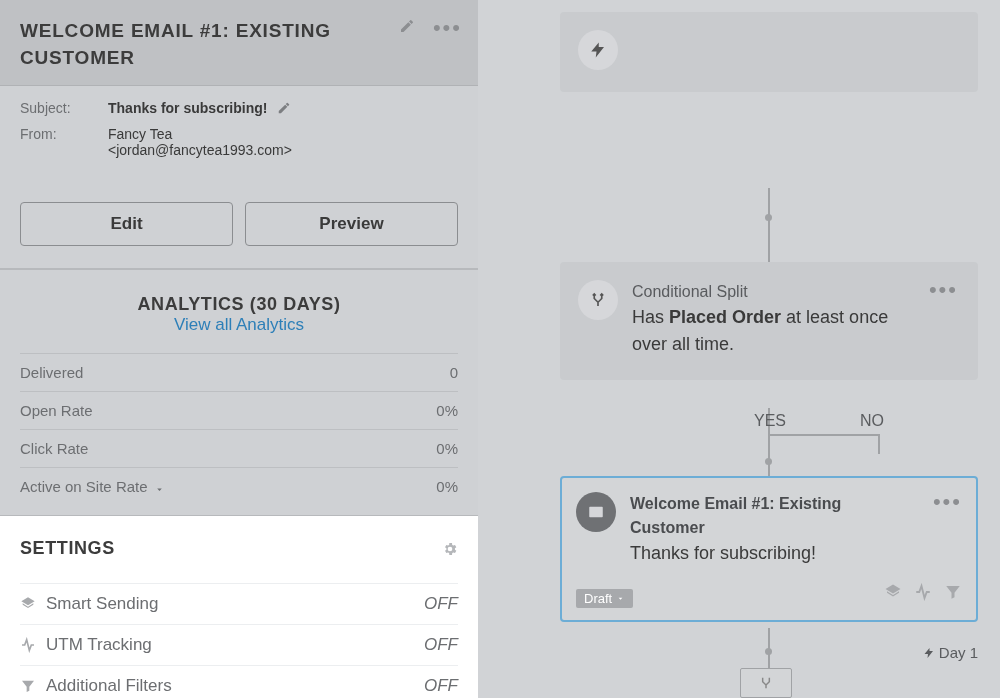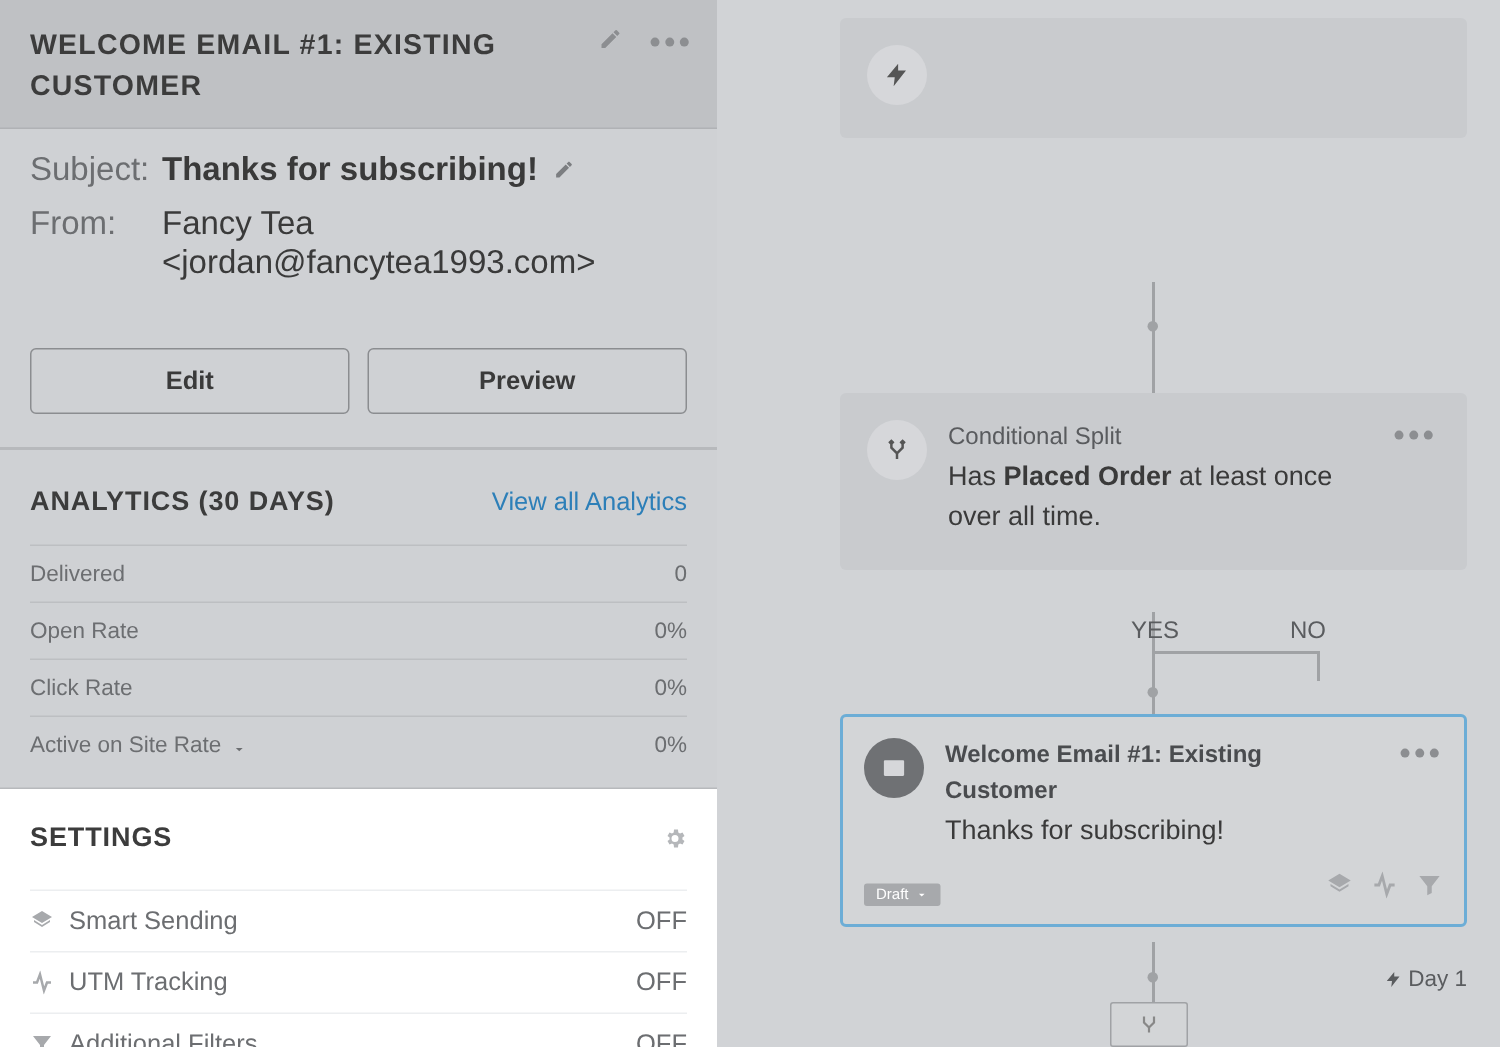--- a/index.html
+++ b/index.html
@@ -20,52 +20,52 @@
     display: flex; align-items: flex-start;
     border-bottom: 1px solid #b0b2b5;
   }
   .card-title {
     font-size: 19px; font-weight: 700; letter-spacing: 0.8px;
     color: #3c3c3c; line-height: 1.4; flex: 1;
   }
   .hdr-icons { display: flex; gap: 18px; color: #8c8e91; }
   .icon-btn { cursor: pointer; }
   .details { padding: 14px 20px 18px 20px; background: #cfd1d4; }
-  .detail-row { display: flex; margin-bottom: 10px; color: #6c6e71; font-size: 22px; }
+  .detail-row { display: flex; margin-bottom: 10px; color: #6c6e71; font-size: 14px; }
   .detail-label { width: 88px; }
   .detail-value { flex: 1; color: #3a3a3a; }
   .detail-value.bold { font-weight: 600; }
   .subj-wrap { display: flex; align-items: center; gap: 10px; }
   .btn-row { display: flex; gap: 12px; padding: 16px 20px 22px 20px; background: #cfd1d4; border-bottom: 2px solid #b7b9bc;}
   .btn {
     flex: 1; height: 44px; border: 1.5px solid #8b8d90; border-radius: 4px;
     background: #cfd1d4; font-size: 17px; font-weight: 600; color: #3a3a3a;
     display: flex; align-items: center; justify-content: center; cursor: pointer;
   }
   .analytics { padding: 24px 20px 10px 20px; background: #cfd1d4; border-bottom: 1px solid #b7b9bc;}
-  .ana-head { display: flex; justify-content: space-between; align-items: center; margin-bottom: 18px;}
+  .ana-head { display: flex; justify-content: space-between; align-items: center; margin-bottom: 18px; flex-direction: column;}
   .ana-title { font-size: 18px; font-weight: 700; letter-spacing: 0.6px; color: #3c3c3c;}
   .ana-link { color: #2d7fb8; font-size: 17px; cursor: pointer; }
   .ana-row {
     display: flex; justify-content: space-between; padding: 10px 0;
     color: #6c6e71; font-size: 15px; border-top: 1px solid #bdbfc2;
   }
   .ana-row:first-of-type { border-top: none; }
   .active-label { display: flex; align-items: flex-end; gap: 6px; }
   .settings { background: #ffffff; padding: 22px 20px 10px 20px; flex: 1; }
   .set-head { display: flex; justify-content: space-between; align-items: center; margin-bottom: 24px;}
   .set-title { font-size: 18px; font-weight: 700; letter-spacing: 0.6px; color: #3c3c3c;}
   .gear { color: #b5b7ba; }
   .set-row {
     display: flex; justify-content: space-between; align-items: center;
     padding: 10px 0; font-size: 17px; color: #6c6e71; border-top: 1px solid #eceef0;
   }
   .set-row:first-of-type { border-top: none; }
   .set-label { display: flex; align-items: center; gap: 10px; }
-  .set-val { color: #6c6e71; font-weight: 500; }
+  .set-val { color: #6c6e71; font-weight: 500; font-style: italic; }
 
   
   .canvas { flex: 1; position: relative; }
   .node {
     position: absolute; background: #c9cbce; border-radius: 4px;
     padding: 18px 20px 22px 18px; width: 418px;
   }
   .node-trigger { top: 12px; left: 82px; }
   .node-split   { top: 262px; left: 82px; }
   .node-email   {
@@ -79,21 +79,21 @@
     display: flex; align-items: center; justify-content: center; flex-shrink: 0;
     color: #555;
   }
   .node-email .node-icon { background: #6f7174; color: #d6d7da; }
   .node-body { flex: 1; font-size: 18px; color: #3a3a3a; line-height: 1.5;}
   .node-body .title { font-size: 16px; color: #595b5e; }
   .node-body strong { font-weight: 700; }
   .node-more { color: #8c8e91; padding-top: 6px; cursor: pointer; font-size: 22px; letter-spacing: 2px; line-height: 8px;}
   .draft-badge {
     display: inline-flex; align-items: center; gap: 4px;
-    background: #a7a9ac; color: #fff; font-size: 10px; padding: 2px 8px;
+    background: #a7a9ac; color: #fff; font-size: 13px; padding: 2px 8px;
     border-radius: 2px; margin-top: 14px;
   }
   .email-footer { display: flex; justify-content: space-between; align-items: center; margin-top: 8px;}
   .email-footer-icons { display: flex; gap: 12px; color: #a7a9ac;}
   .connector-dot { width: 7px; height: 7px; border-radius: 50%; background: #a0a2a5; position: absolute; }
   .connector-line { position: absolute; background: #a0a2a5; }
   .branch-label { position: absolute; font-size: 16px; color: #5a5c5f; font-weight: 500;}
   .day-label { position: absolute; right: 22px; top: 644px; color: #5a5c5f; font-size: 15px; display:flex; align-items:center; gap:4px;}
   .small-node {
     position: absolute; width: 52px; height: 30px; border: 1.5px solid #a0a2a5;

